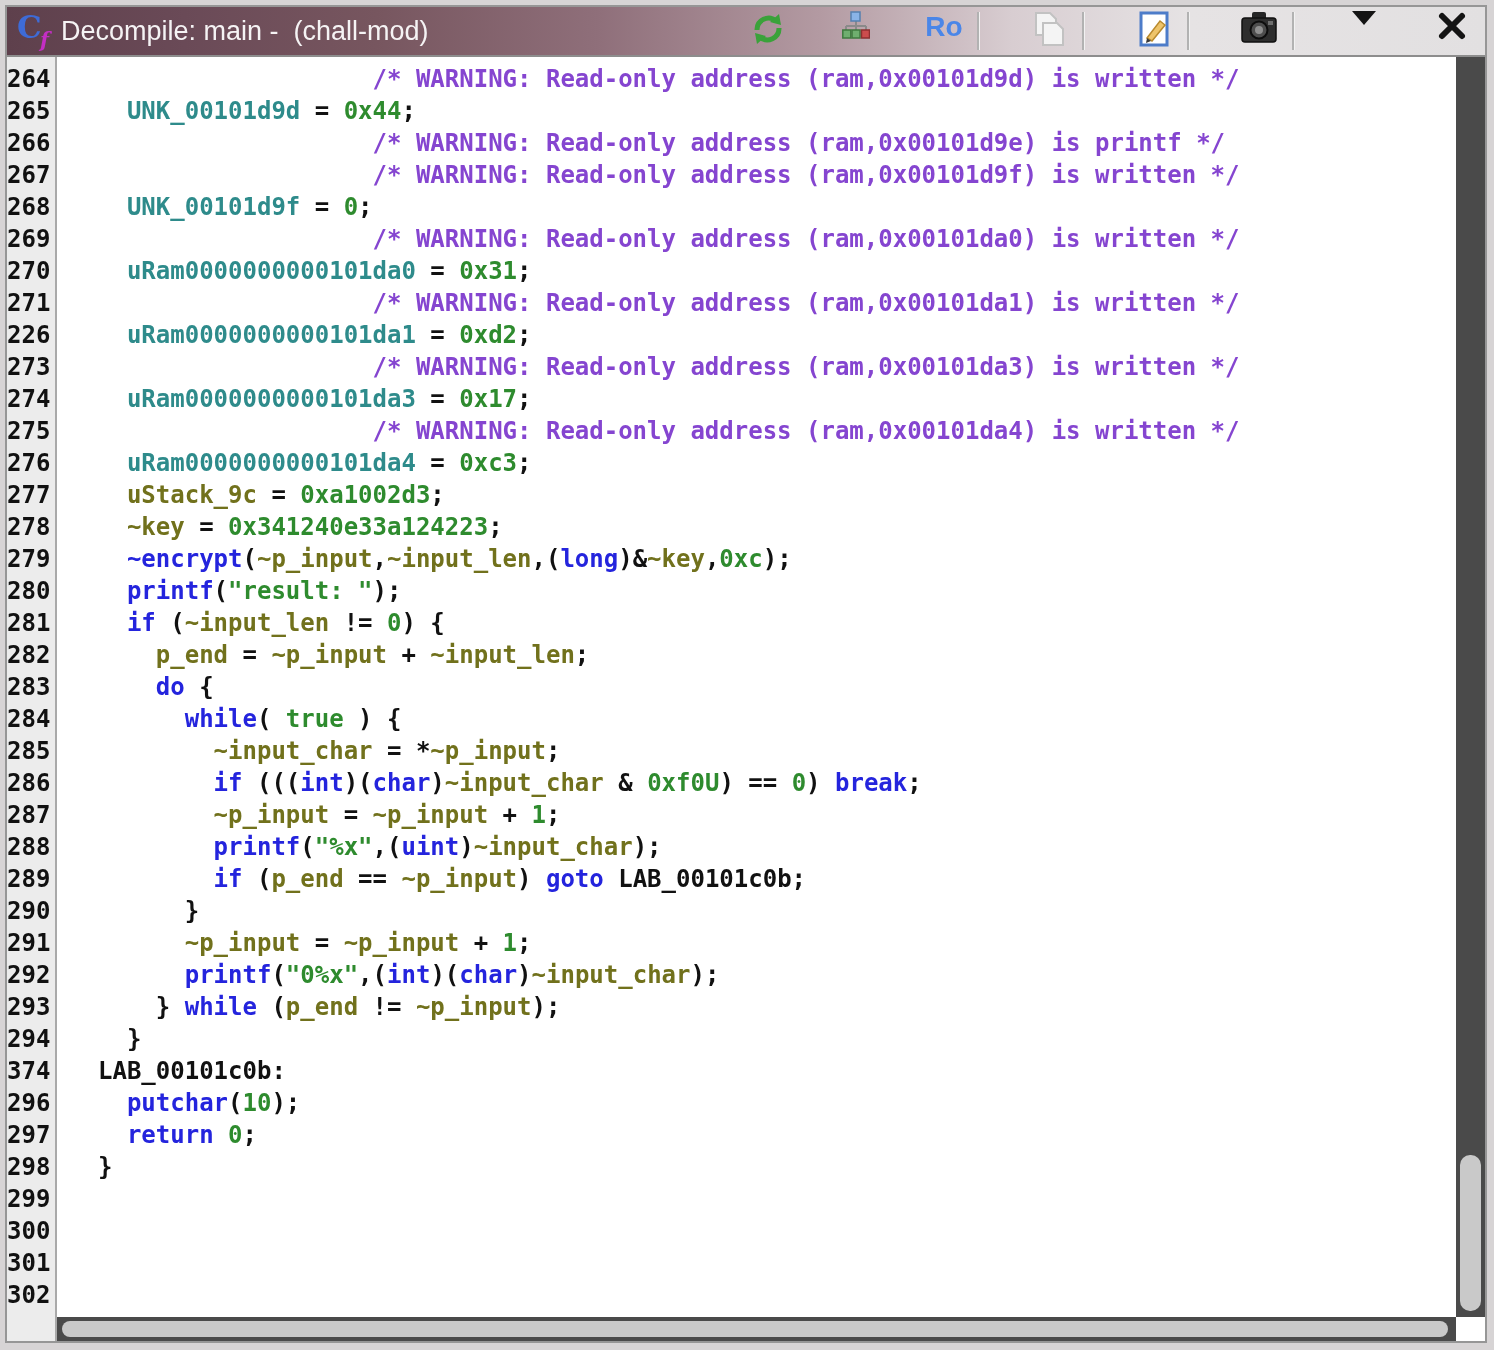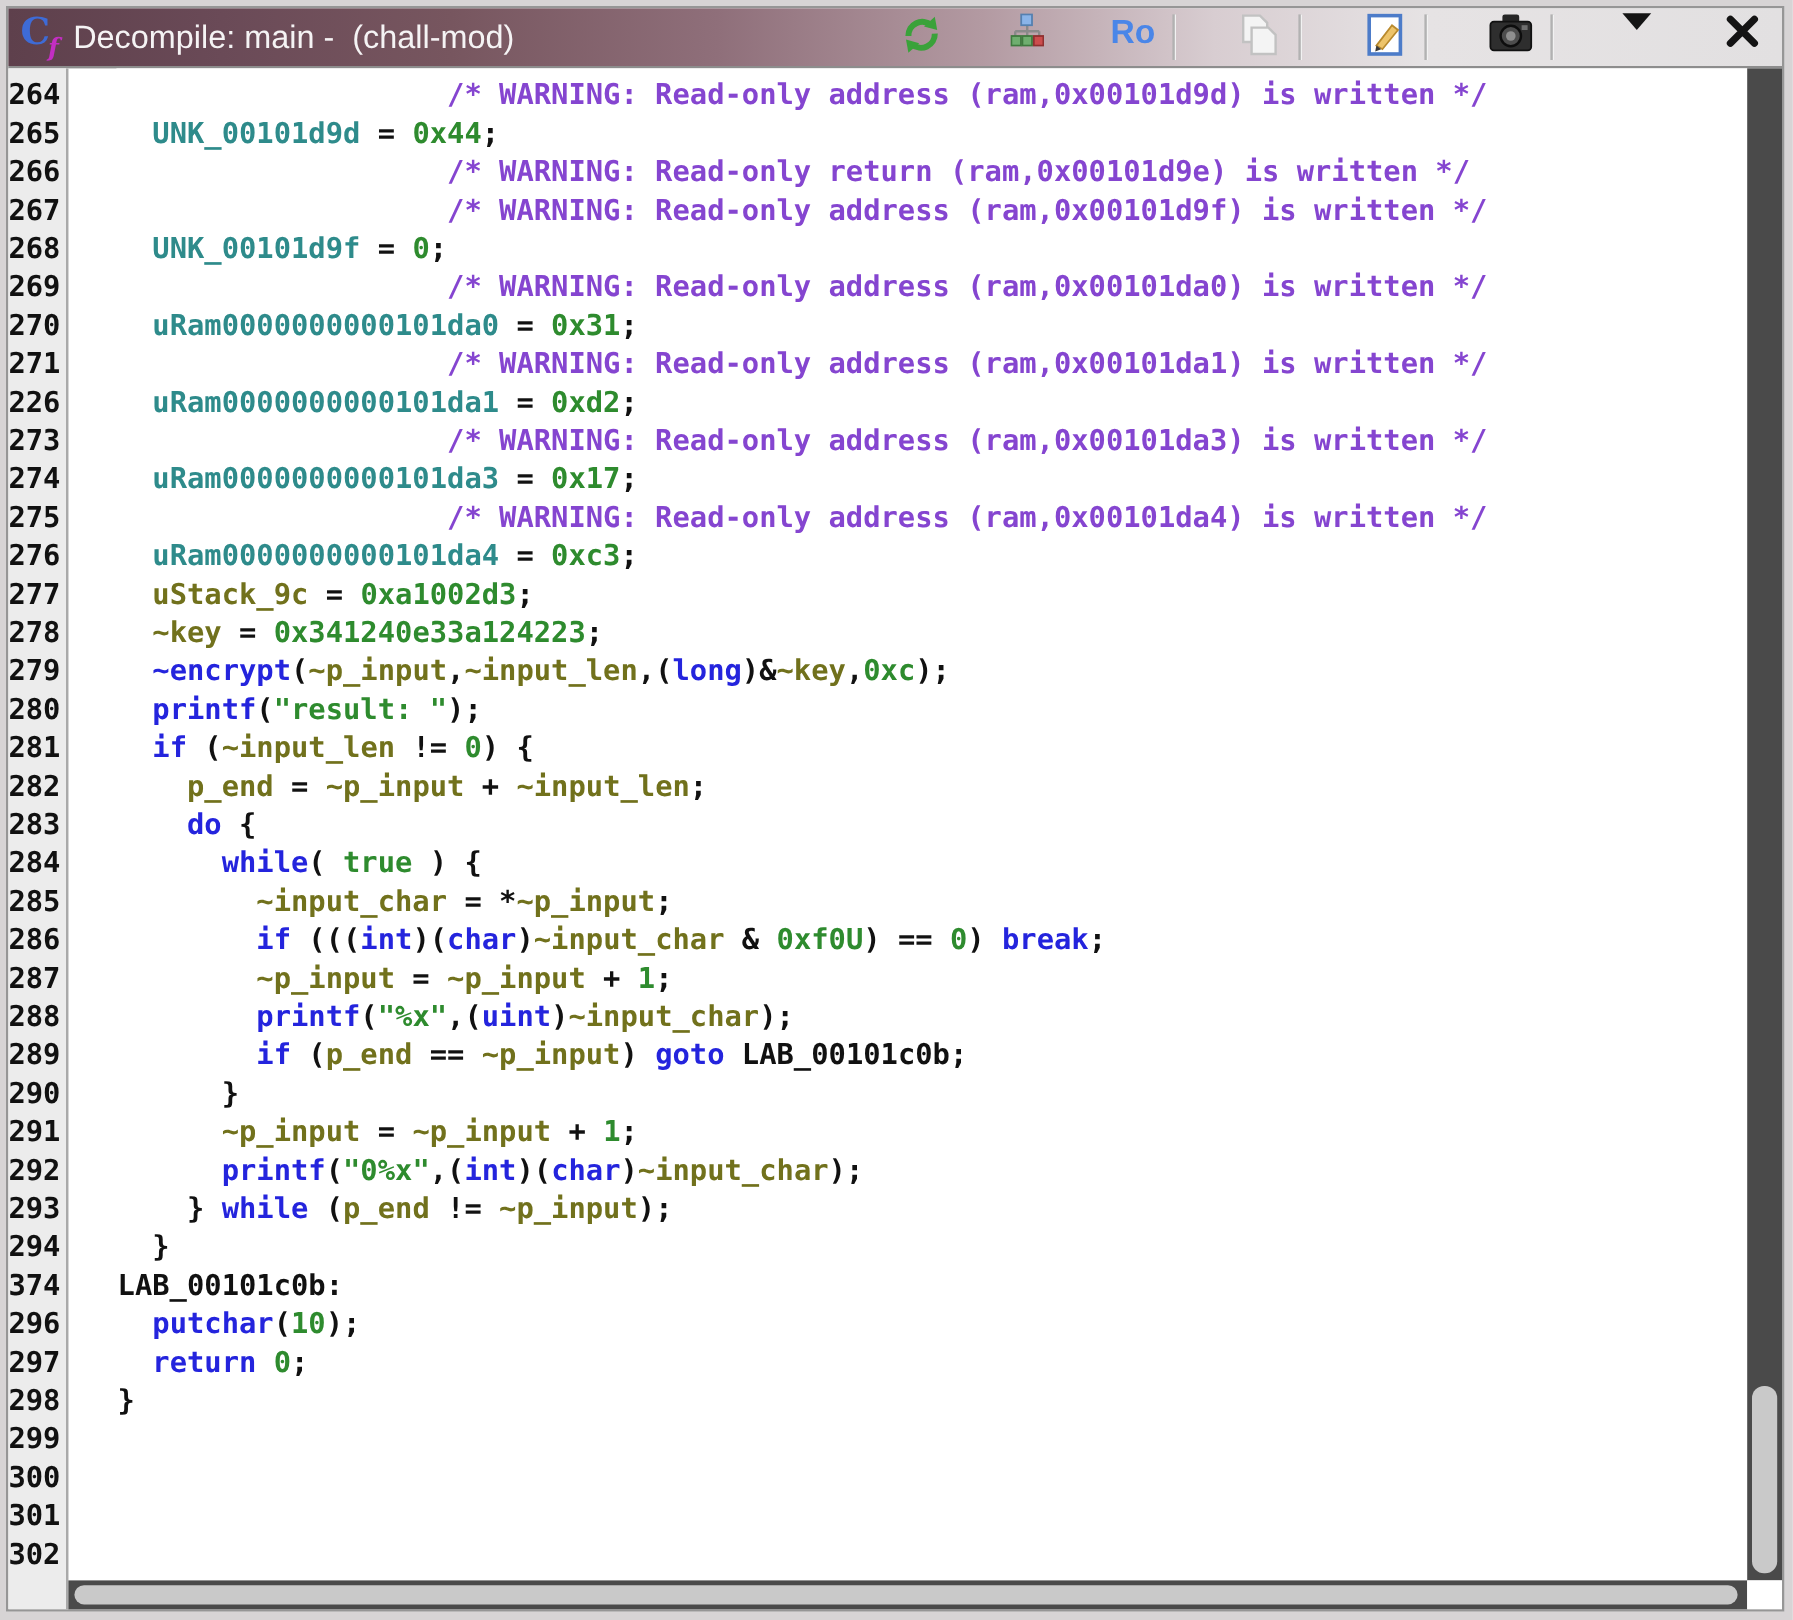--- a/index.html
+++ b/index.html
@@ -177,21 +177,21 @@
       <div class="gnum">298</div>
       <div class="gnum">299</div>
       <div class="gnum">300</div>
       <div class="gnum">301</div>
       <div class="gnum">302</div>
     </div>
 
   <div class="codewrap">
       <div class="cline"><span class="com">                   /* WARNING: Read-only address (ram,0x00101d9d) is written */</span></div>
       <div class="cline"><span class="pln">  </span><span class="glb">UNK_00101d9d</span><span class="pln"> = </span><span class="num">0x44</span><span class="pln">;</span></div>
-      <div class="cline"><span class="com">                   /* WARNING: Read-only return (ram,0x00101d9e) is written */</span></div>
+      <div class="cline"><span class="com">                   /* WARNING: Read-only address (ram,0x00101d9e) is printf */</span></div>
       <div class="cline"><span class="com">                   /* WARNING: Read-only address (ram,0x00101d9f) is written */</span></div>
       <div class="cline"><span class="pln">  </span><span class="glb">UNK_00101d9f</span><span class="pln"> = </span><span class="num">0</span><span class="pln">;</span></div>
       <div class="cline"><span class="com">                   /* WARNING: Read-only address (ram,0x00101da0) is written */</span></div>
       <div class="cline"><span class="pln">  </span><span class="glb">uRam0000000000101da0</span><span class="pln"> = </span><span class="num">0x31</span><span class="pln">;</span></div>
       <div class="cline"><span class="com">                   /* WARNING: Read-only address (ram,0x00101da1) is written */</span></div>
       <div class="cline"><span class="pln">  </span><span class="glb">uRam0000000000101da1</span><span class="pln"> = </span><span class="num">0xd2</span><span class="pln">;</span></div>
       <div class="cline"><span class="com">                   /* WARNING: Read-only address (ram,0x00101da3) is written */</span></div>
       <div class="cline"><span class="pln">  </span><span class="glb">uRam0000000000101da3</span><span class="pln"> = </span><span class="num">0x17</span><span class="pln">;</span></div>
       <div class="cline"><span class="com">                   /* WARNING: Read-only address (ram,0x00101da4) is written */</span></div>
       <div class="cline"><span class="pln">  </span><span class="glb">uRam0000000000101da4</span><span class="pln"> = </span><span class="num">0xc3</span><span class="pln">;</span></div>

